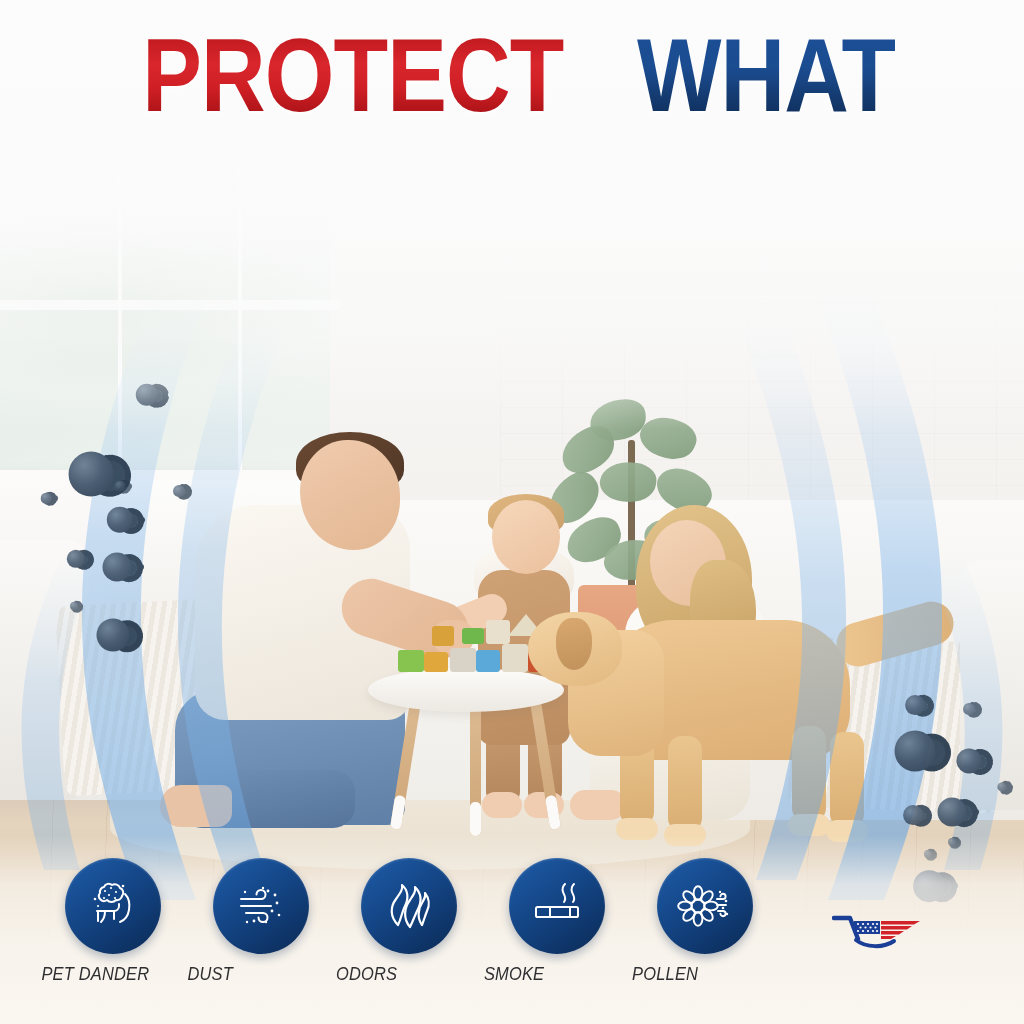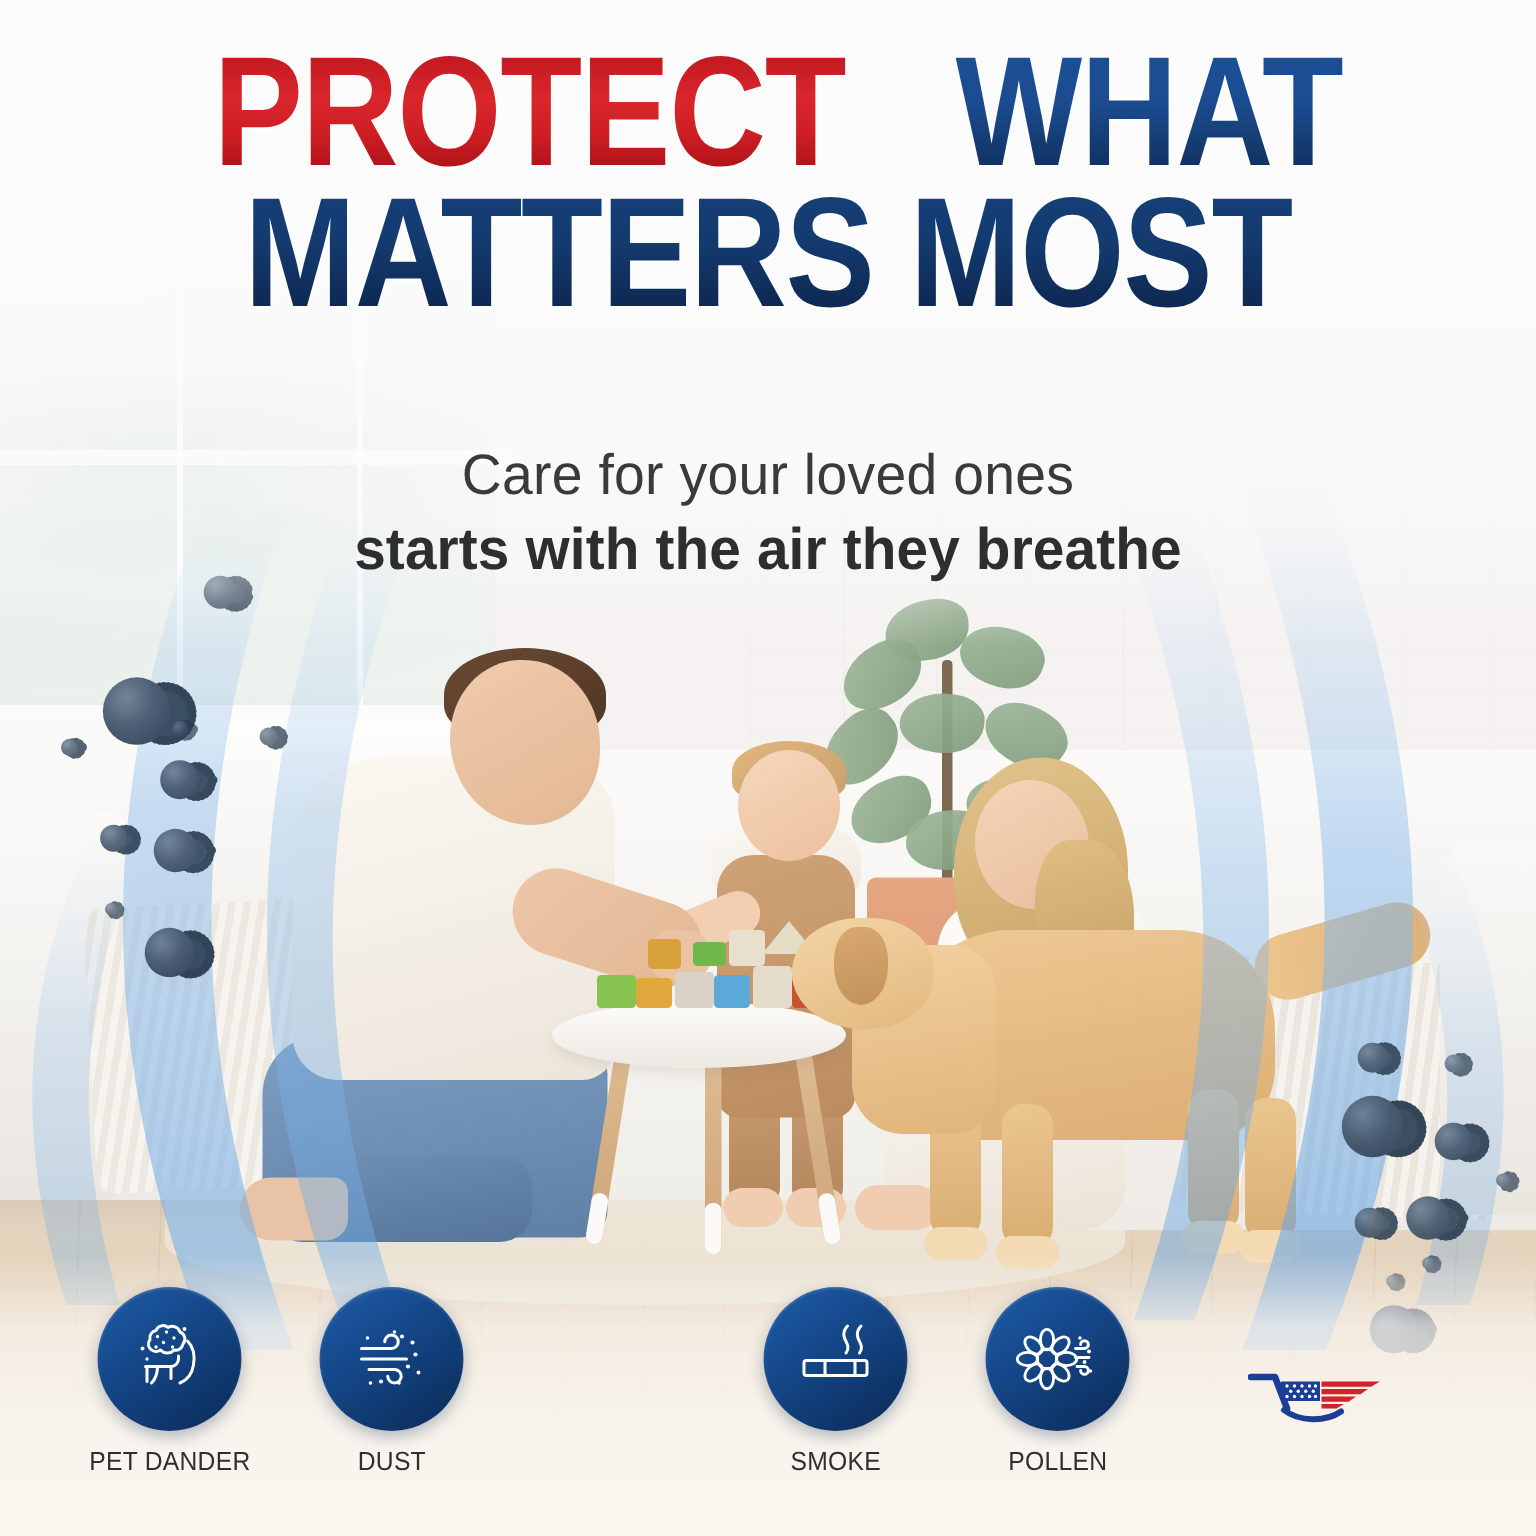--- a/index.html
+++ b/index.html
@@ -164,21 +164,21 @@
   
   .virus{position:absolute;}
   .virus .core{position:absolute;left:50%;top:50%;transform:translate(-50%,-50%);
     border-radius:50%;background:radial-gradient(circle at 34% 30%,#6b7f93 0%,#44576d 45%,#2c3d50 100%);}
   .spike{position:absolute;left:50%;top:50%;background:#33475b;border-radius:2px;transform-origin:0 50%;}
   .spike:after{content:"";position:absolute;right:-3px;top:50%;transform:translateY(-50%);
     width:6px;height:6px;border-radius:50%;background:#2b3d50;}
 
   
   .features{position:absolute;left:38px;top:858px;width:740px;height:130px;}
-  .feat{position:absolute;width:150px;text-align:center;}
+  .feat{position:absolute;width:150px;text-align:left;font-style:italic;}
   .circle{width:96px;height:96px;border-radius:50%;margin:0 auto;position:relative;
     background:linear-gradient(145deg,#1f5da9 0%,#15488a 40%,#103a72 68%,#0b2a55 100%);
     box-shadow:0 4px 10px rgba(20,45,85,.30), inset 0 1px 2px rgba(255,255,255,.18);}
   .circle svg{position:absolute;left:50%;top:50%;transform:translate(-50%,-50%);}
   .feat-label{margin-top:10px;font-size:17.5px;letter-spacing:.2px;color:#2f2f31;
     font-weight:normal;transform:scaleX(.94);display:inline-block;white-space:nowrap;}
 
   
   .logo{position:absolute;left:806px;top:915px;width:196px;height:74px;}
   .logo-cart{position:absolute;left:26px;top:0px;}
@@ -753,29 +753,22 @@
       </div>
     </div>
 
   <div class="top-wash"></div>
   <div class="bot-wash"></div>
 
   <div class="headline">
     <span class="hl-line hl1">
       <span class="word red">PROTECT</span><span style="display:inline-block;width:18px"></span><span class="word blue">WHAT</span>
     </span>
-    <span class="hl-line hl2">
-      <span class="word navy">MATTERS MOST</span>
-    </span>
   </div>
 
-  <div class="sub">
-    <span class="sub-1">Care for your loved ones</span>
-    <span class="sub-2">starts with the air they breathe</span>
-  </div>
 
   <div class="features">
 
     <div class="feat" style="left:0px">
       <div class="circle">
         <svg width="58" height="58" viewBox="0 0 58 58" fill="none" stroke="#ffffff" stroke-width="2" stroke-linecap="round" stroke-linejoin="round">
           <path d="M16 16 a5 5 0 0 1 4-6 a5 5 0 0 1 8-2 a5.5 5.5 0 0 1 8 3 a5 5 0 0 1 2 8 a5 5 0 0 1-6 4 a6 6 0 0 1-9 0 a5 5 0 0 1-7-7 Z"></path>
           <circle cx="21" cy="14" r="1.1" fill="#fff" stroke="none"></circle>
           <circle cx="27" cy="11" r="1.1" fill="#fff" stroke="none"></circle>
           <circle cx="32" cy="15" r="1.1" fill="#fff" stroke="none"></circle>
@@ -809,20 +802,30 @@
           <circle cx="47" cy="38" r="1.3" fill="#fff" stroke="none"></circle>
           <circle cx="22" cy="44" r="1.4" fill="#fff" stroke="none"></circle>
           <circle cx="15" cy="45" r="1.2" fill="#fff" stroke="none"></circle>
           <circle cx="34" cy="45" r="1.2" fill="#fff" stroke="none"></circle>
           <circle cx="13" cy="15" r="1.2" fill="#fff" stroke="none"></circle>
         </svg>
       </div>
       <span class="feat-label">DUST</span>
     </div>
 
+    <div class="feat" style="left:296px">
+      <div class="circle">
+        <svg width="56" height="58" viewBox="0 0 56 58" fill="none" stroke="#ffffff" stroke-width="2.2" stroke-linecap="round" stroke-linejoin="round">
+          <path d="M17 48 C 9 40 9 30 15 22 C 20 15 22 12 21 8 C 27 13 28 21 24 29 C 21 35 20 42 17 48 Z"></path>
+          <path d="M29 50 C 22 42 23 31 29 23 C 33 17 35 14 34 10 C 40 16 41 24 37 32 C 34 38 32 44 29 50 Z"></path>
+          <path d="M41 48 C 36 41 37 32 41 26 C 44 21 45 19 44 16 C 48 21 49 28 46 34 C 44 39 43 43 41 48 Z"></path>
+        </svg>
+      </div>
+      <span class="feat-label">ODORS</span>
+    </div>
 
     <div class="feat" style="left:592px">
       <div class="circle">
         <svg width="58" height="58" viewBox="0 0 58 58" fill="none" stroke="#ffffff" stroke-width="1.9" stroke-linecap="round" stroke-linejoin="round">
           <g>
             <circle cx="22" cy="29" r="6.5"></circle>
             <ellipse cx="22" cy="16" rx="4.4" ry="6.8"></ellipse>
             <ellipse cx="31" cy="20" rx="4.4" ry="6.8" transform="rotate(45 31 20)"></ellipse>
             <ellipse cx="35" cy="29" rx="6.8" ry="4.4"></ellipse>
             <ellipse cx="31" cy="38" rx="4.4" ry="6.8" transform="rotate(-45 31 38)"></ellipse>

